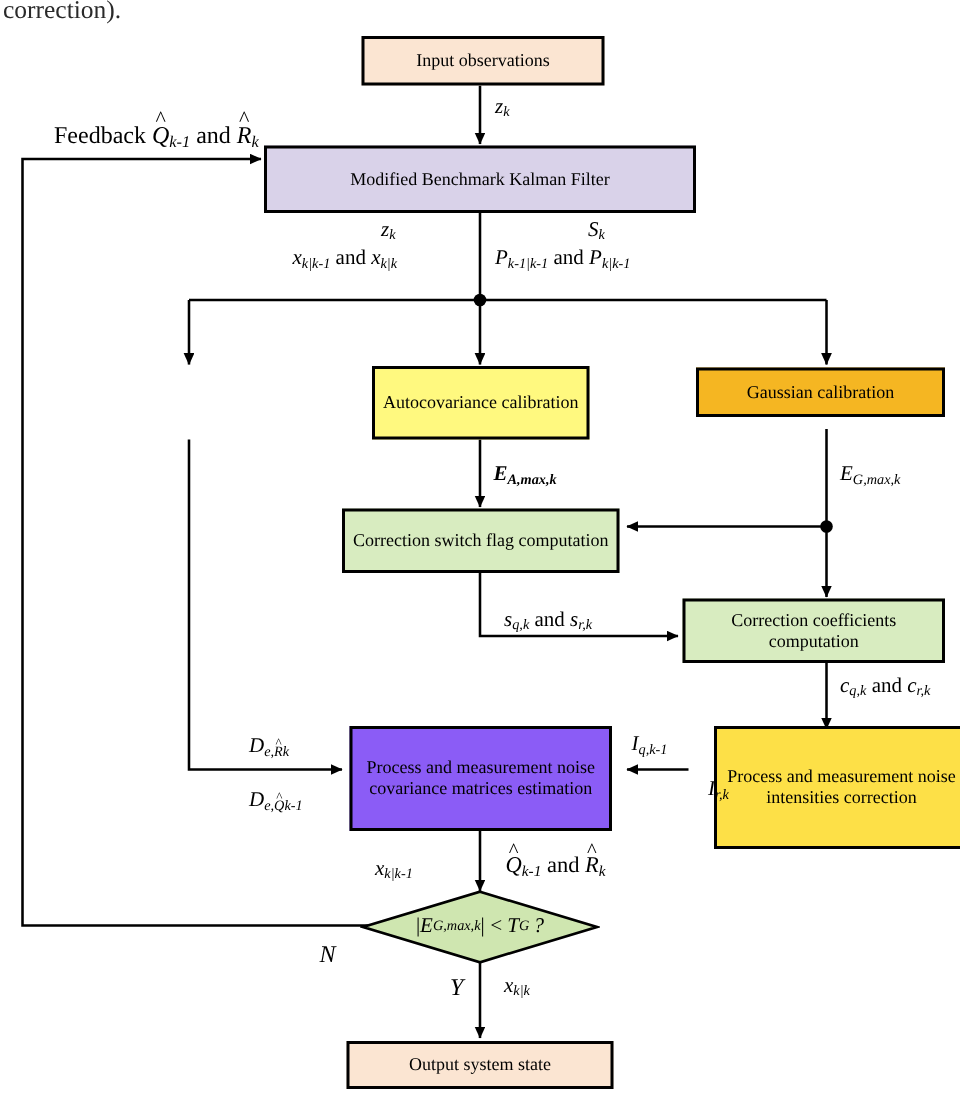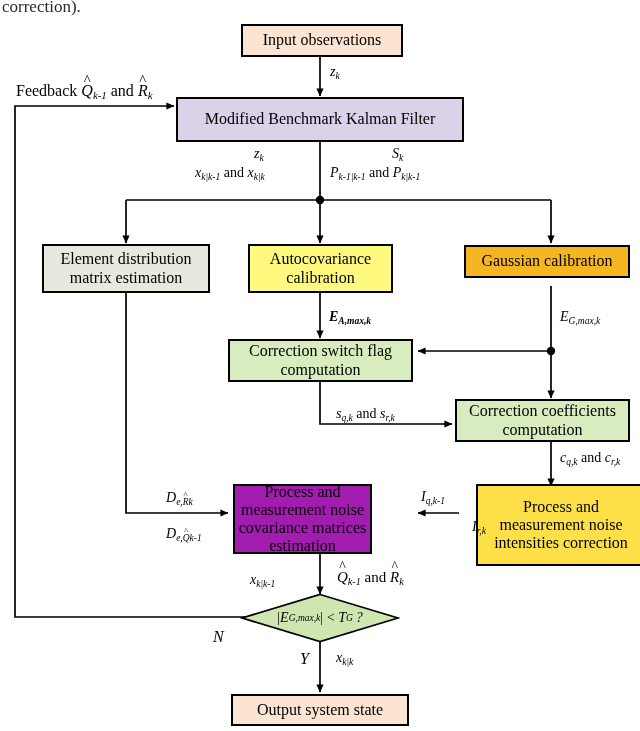--- a/index.html
+++ b/index.html
@@ -29,33 +29,33 @@
   .node {
     position: absolute;
     box-sizing: border-box;
     border: 2px solid #000000;
     display: flex;
     align-items: center;
     justify-content: center;
     text-align: center;
     line-height: 1.14;
     color: #000000;
-    font-size: 16px;
+    font-size: 12px;
     padding: 1px 3px;
   }
   .node .inner { width: 100%; }
   .lbl {
     position: absolute;
     color: #000000;
     font-size: 14px;
     font-style: italic;
     white-space: nowrap;
     line-height: 1.18;
   }
-  .lbl.up { font-style: normal; }
+  .lbl.up { font-style: normal; margin-left: 20px; }
   .plain {
     position: absolute;
     font-style: normal;
     font-size: 17px;
     white-space: nowrap;
     color: #2a2a2a;
   }
   .diamond-wrap {
     position: absolute;
   }
@@ -148,41 +148,38 @@
   </div>
 
   <div class="node" style="left:241px; top:24px; width:162px; height:33px; background:#fbe5d2;">
     <span class="inner">Input observations</span>
   </div>
 
   <div class="node" style="left:176px; top:97px; width:288px; height:45px; background:#d9d2e9;">
     <span class="inner">Modified Benchmark Kalman Filter</span>
   </div>
 
-  <div class="node" style="left:42px; top:244px; width:168px; height:49px; background:#e8e8de;">
-    <span class="inner">Element distribution matrix estimation</span>
-  </div>
 
   <div class="node" style="left:248px; top:244px; width:145px; height:49px; background:#fff97f;text-align:center;">
     <span class="inner">Autocovariance calibration</span>
   </div>
 
   <div class="node" style="left:464px; top:245px; width:166px; height:33px; background:#f5b622;">
     <span class="inner">Gaussian calibration</span>
   </div>
 
   <div class="node" style="left:228px; top:339px; width:185px; height:43px; background:#d8ecc0;">
     <span class="inner">Correction switch flag computation</span>
   </div>
 
   <div class="node" style="left:455px; top:399px; width:175px; height:43px; background:#d8ecc0;">
     <span class="inner">Correction coefficients computation</span>
   </div>
 
-  <div class="node" style="left:233px; top:484px; width:139px; height:70px; background:#a21caf;justify-content:flex-end;">
+  <div class="node" style="left:233px; top:484px; width:175px; height:70px; background:#8b5cf6;justify-content:flex-end;">
     <span class="inner">Process and measurement noise covariance matrices estimation</span>
   </div>
 
   <div class="node" style="left:476px; top:484px; width:170px; height:82px; background:#fde047;">
     <span class="inner">Process and measurement noise intensities correction</span>
   </div>
 
   <div class="node" style="left:231px; top:694px; width:178px; height:32px; background:#fbe5d2;">
     <span class="inner">Output system state</span>
   </div>

